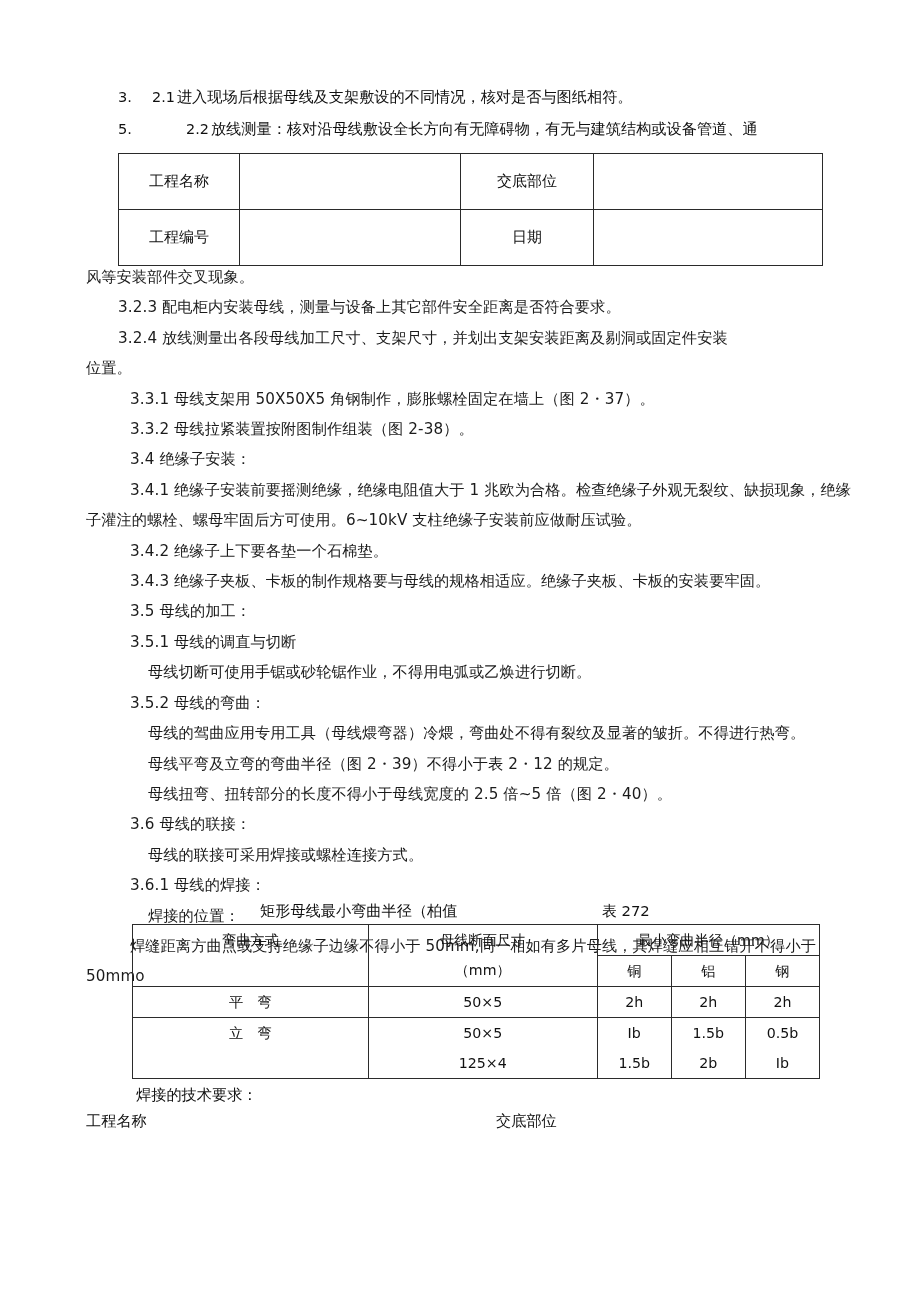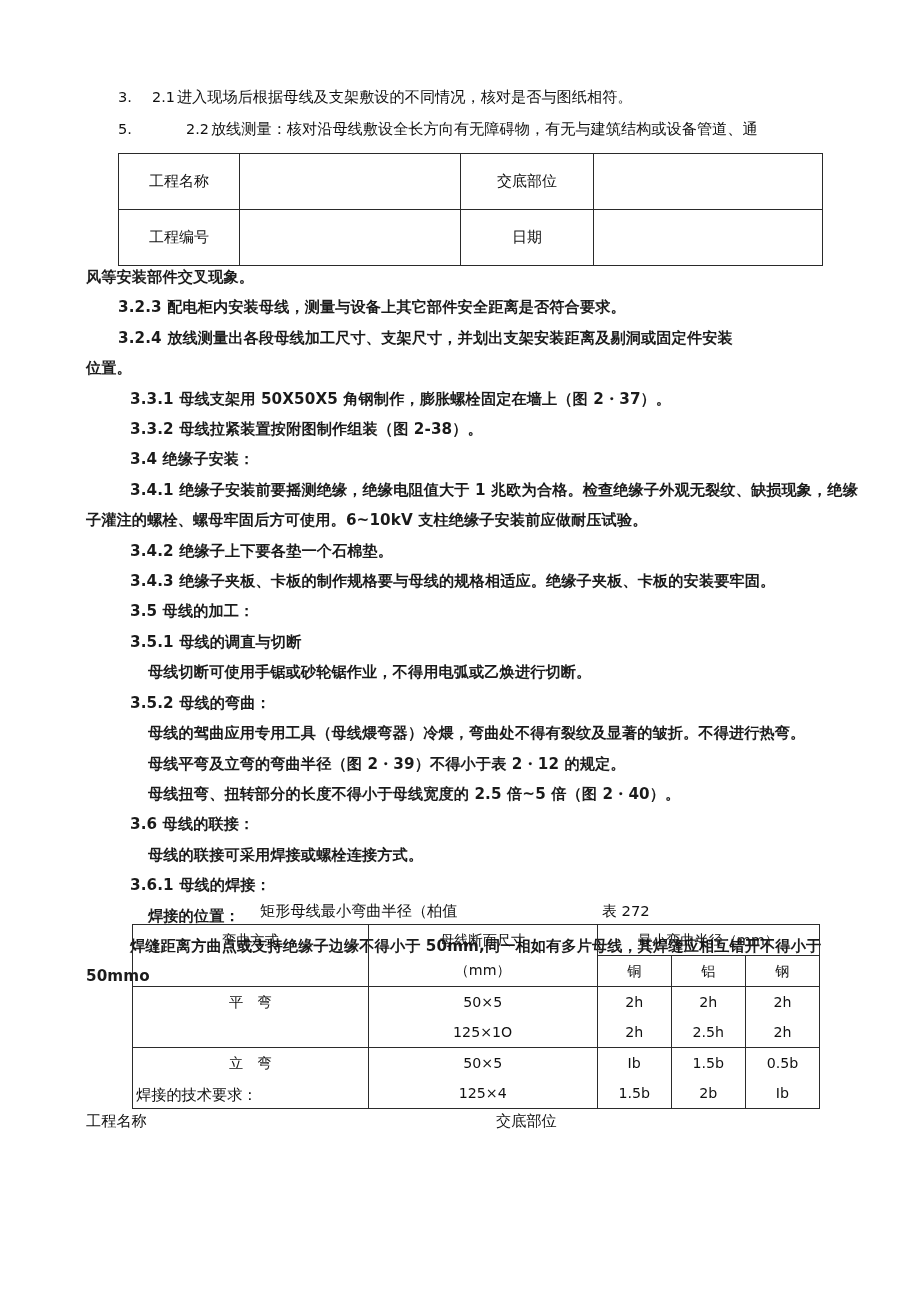--- a/index.html
+++ b/index.html
@@ -89,21 +89,20 @@
   .info-table .c2 { width: 220px; }
   .info-table .c3 { width: 132px; }
   .info-table .c4 { width: 228px; }
 
   
   .body-block {
     position: absolute;
     left: 86px;
     top: 262px;
     width: 800px;
-    font-weight: bold;
   }
   .body-block .line { line-height: 30.4px; }
   .i0  { padding-left: 0px; }
   .i1  { padding-left: 32px; }
   .i2  { padding-left: 44px; }
   .i3  { padding-left: 62px; }
 
   
   .tbl2-caption {
     position: absolute;
@@ -260,27 +259,20 @@
           <td class="mw">钢</td>
         </tr>
 
         <tr>
           <td class="bw no-bottom">平　弯</td>
           <td class="sw no-bottom">50×5</td>
           <td class="mw no-bottom">2h</td>
           <td class="mw no-bottom">2h</td>
           <td class="mw no-bottom">2h</td>
         </tr>
-        <tr>
-          <td class="bw no-top"></td>
-          <td class="sw no-top">125×1O</td>
-          <td class="mw no-top">2h</td>
-          <td class="mw no-top">2.5h</td>
-          <td class="mw no-top">2h</td>
-        </tr>
 
         <tr>
           <td class="bw no-bottom">立　弯</td>
           <td class="sw no-bottom">50×5</td>
           <td class="mw no-bottom">Ib</td>
           <td class="mw no-bottom">1.5b</td>
           <td class="mw no-bottom">0.5b</td>
         </tr>
         <tr>
           <td class="bw no-top"></td>

